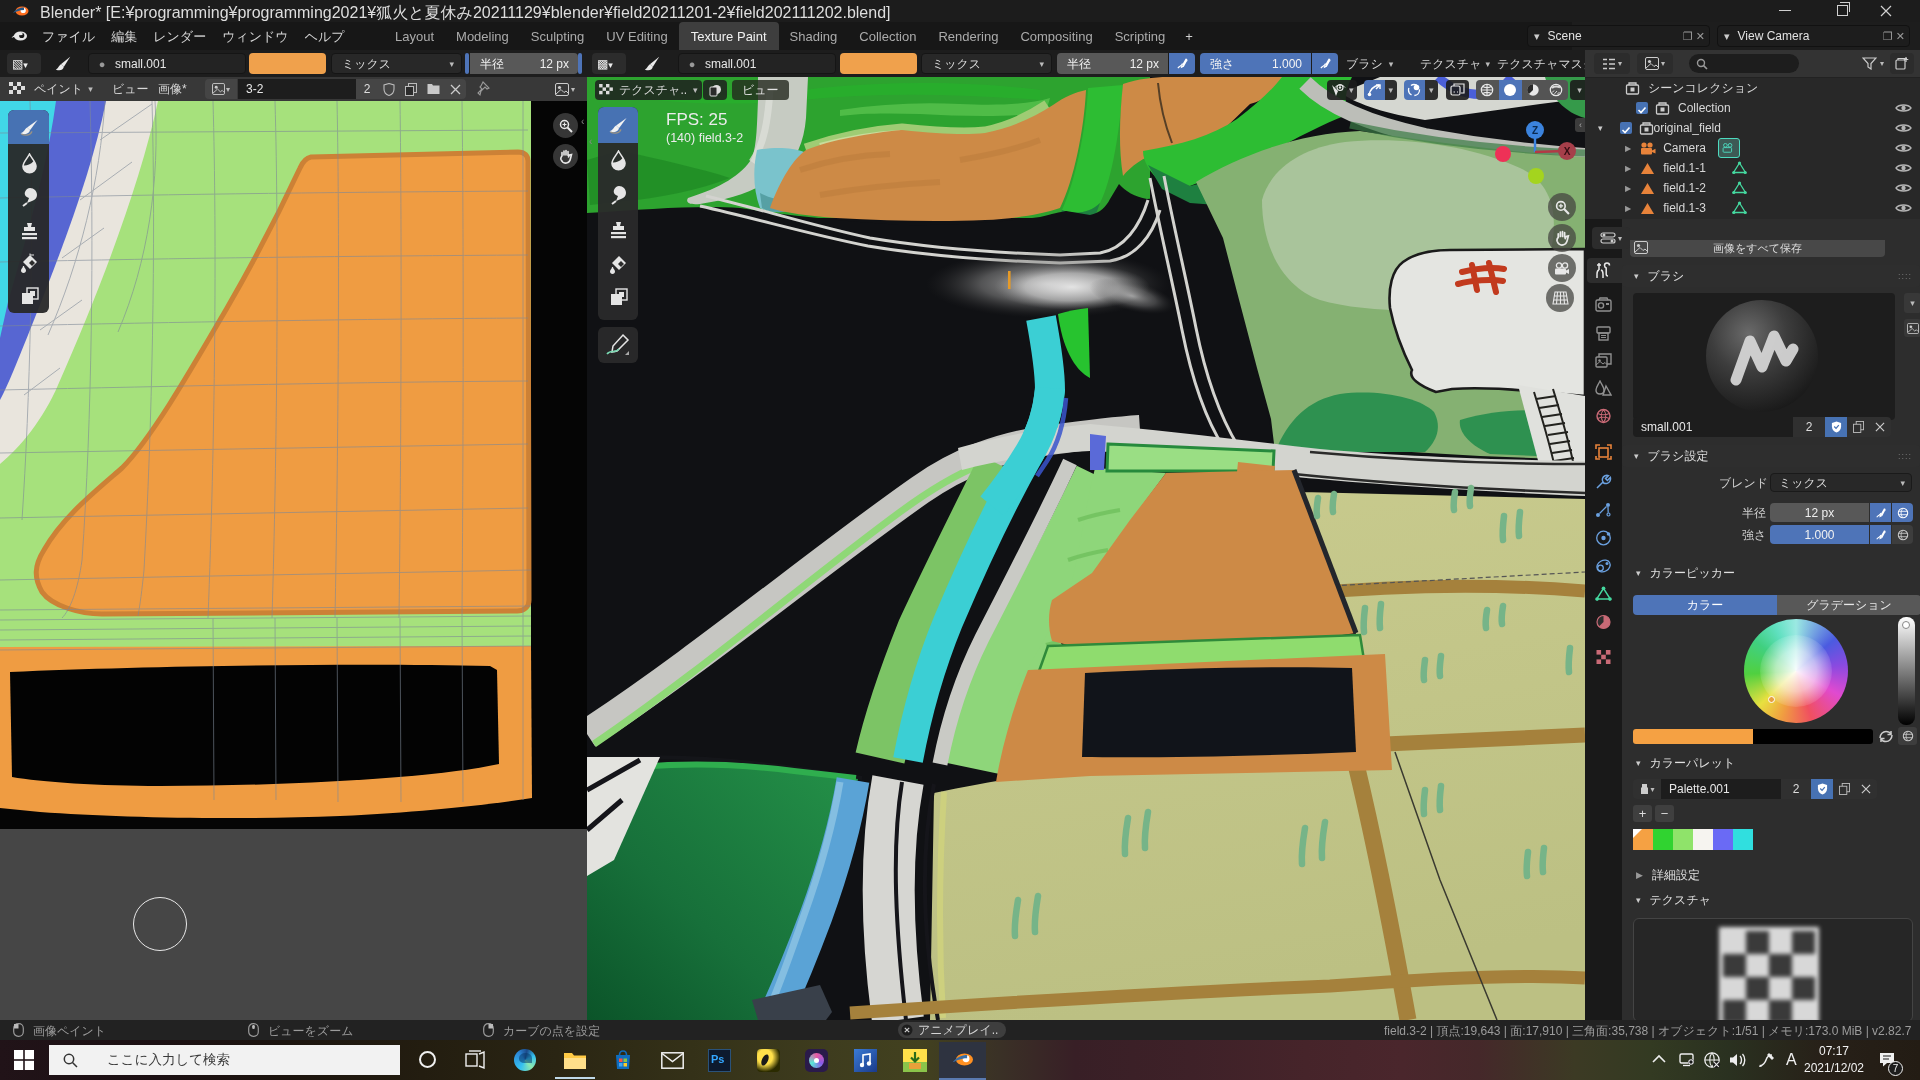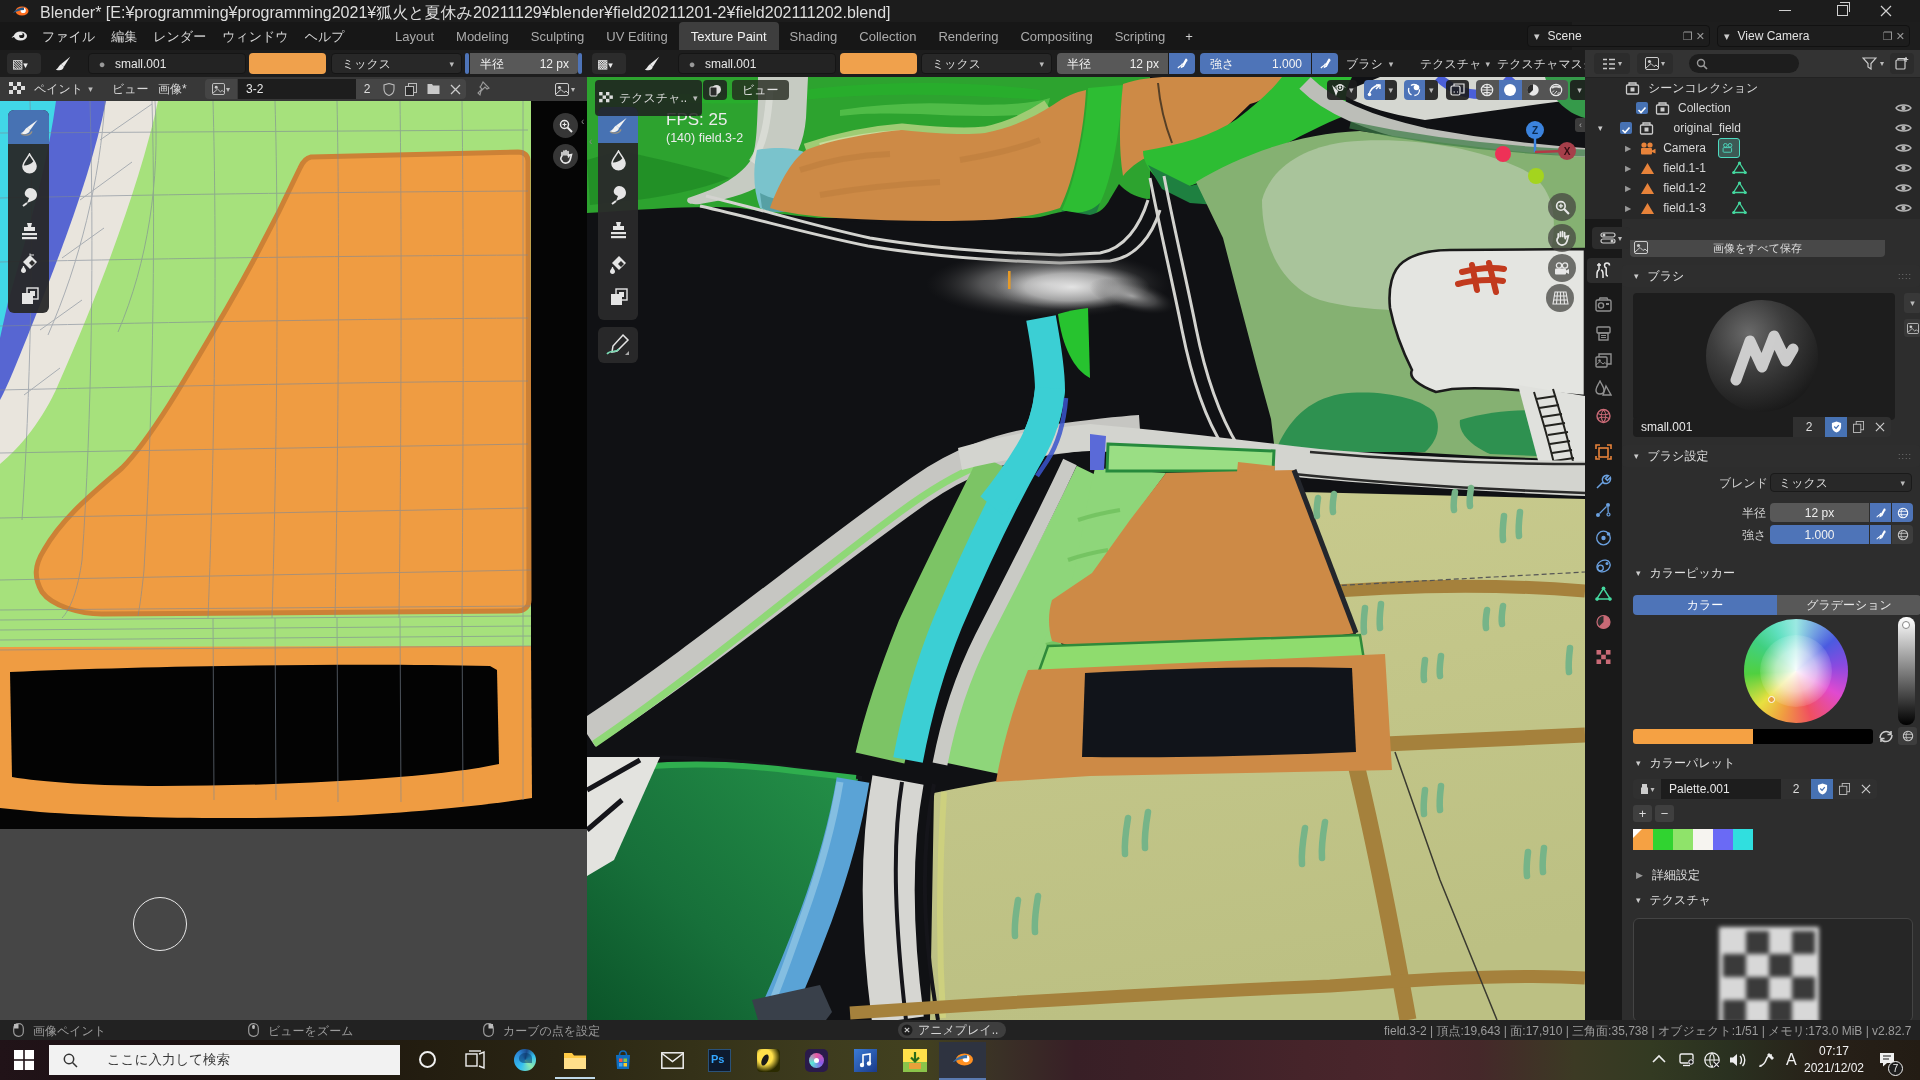--- a/index.html
+++ b/index.html
@@ -494,21 +494,21 @@
     <svg class="abs" style="left:18px;top:256px;" width="26" height="24" viewBox="0 0 26 24">
         <path d="M18,2 L23,7 L12,18 L7,19 L8,13 Z" fill="none" stroke="#e5e5e5" stroke-width="1.5"></path>
         <path d="M2,21 C6,16 10,21 14,16" stroke="#7adbb4" stroke-width="1.6" fill="none"></path>
         <path d="M24,22 L20,22 L24,18 Z" fill="#aaa"></path>
       </svg>
     <div class="abs txt" style="left:2px;top:60px;color:#888;font-size:10px;">‹</div>
 
     <div class="abs" style="left:79px;top:33px;color:#ececec;font-size:17px;">FPS: 25</div>
     <div class="abs" style="left:79px;top:54px;color:#ececec;font-size:12.5px;">(140) field.3-2</div>
 
-    <div class="abs row" style="left:8px;top:3px;height:36px;background:rgba(30,30,30,0.85);border-radius:4px;padding:0 4px;">
+    <div class="abs row" style="left:8px;top:3px;height:20px;background:rgba(30,30,30,0.85);border-radius:4px;padding:0 4px;">
       <svg width="14" height="12" viewBox="0 0 16 14">
           <rect x="0" y="0" width="4" height="4" fill="#ddd"></rect>
           <rect x="8" y="0" width="4" height="4" fill="#ddd"></rect>
           <rect x="4" y="4" width="4" height="4" fill="#ddd"></rect>
           <rect x="12" y="4" width="4" height="4" fill="#ddd"></rect>
           <rect x="0" y="8" width="4" height="4" fill="#ddd"></rect>
           <rect x="8" y="8" width="4" height="4" fill="#ddd"></rect>
         </svg>
       <span class="txt" style="color:#ddd;margin-left:6px;">テクスチャ..</span>
       <span style="color:#bbb;font-size:9px;margin-left:6px;">▾</span>
@@ -685,21 +685,21 @@
     <div class="abs row" style="left:0;top:68px;width:335px;height:20px;">
       <span style="margin-left:13px;color:#ccc;font-size:9px;">▾</span>
       <div style="margin-left:17px;width:12px;height:12px;background:#4772b3;border-radius:2px;"><svg width="12" height="12" viewBox="0 0 12 12">
             <path d="M2.5,6 L5,8.5 L9.5,3.5" stroke="#fff" stroke-width="1.6" fill="none"></path>
           </svg></div>
       <svg style="margin-left:7px;" width="15" height="13" viewBox="0 0 15 13">
           <rect x="1.5" y="3" width="12" height="9" rx="1" fill="none" stroke="#ccc" stroke-width="1.3"></rect>
           <path d="M4,3 L4,1 L11,1 L11,3" stroke="#ccc" stroke-width="1.3" fill="none"></path>
           <rect x="5.5" y="5.5" width="4" height="4" fill="#ccc"></rect>
         </svg>
-      <span class="txt" style="margin-left:20px;color:#d8d8d8;">original_field</span>
+      <span class="txt" style="margin-left:0;color:#d8d8d8;">original_field</span>
       <svg style="position:absolute;right:8px;" width="17" height="12" viewBox="0 0 17 12">
           <path d="M1,6 C4,2 13,2 16,6 C13,10 4,10 1,6 Z" fill="none" stroke="#b5b5b5" stroke-width="1.3"></path>
           <circle cx="8.5" cy="6" r="2.2" fill="#b5b5b5"></circle>
         </svg>
     </div>
     <div class="abs row" style="left:0;top:88px;width:335px;height:20px;">
       <span style="margin-left:40px;color:#999;font-size:8px;">▶</span>
       <svg style="margin-left:9px;" width="16" height="13" viewBox="0 0 16 13">
           <circle cx="4" cy="3" r="2.6" fill="#e8833a"></circle>
           <circle cx="10" cy="3" r="2.6" fill="#e8833a"></circle>

